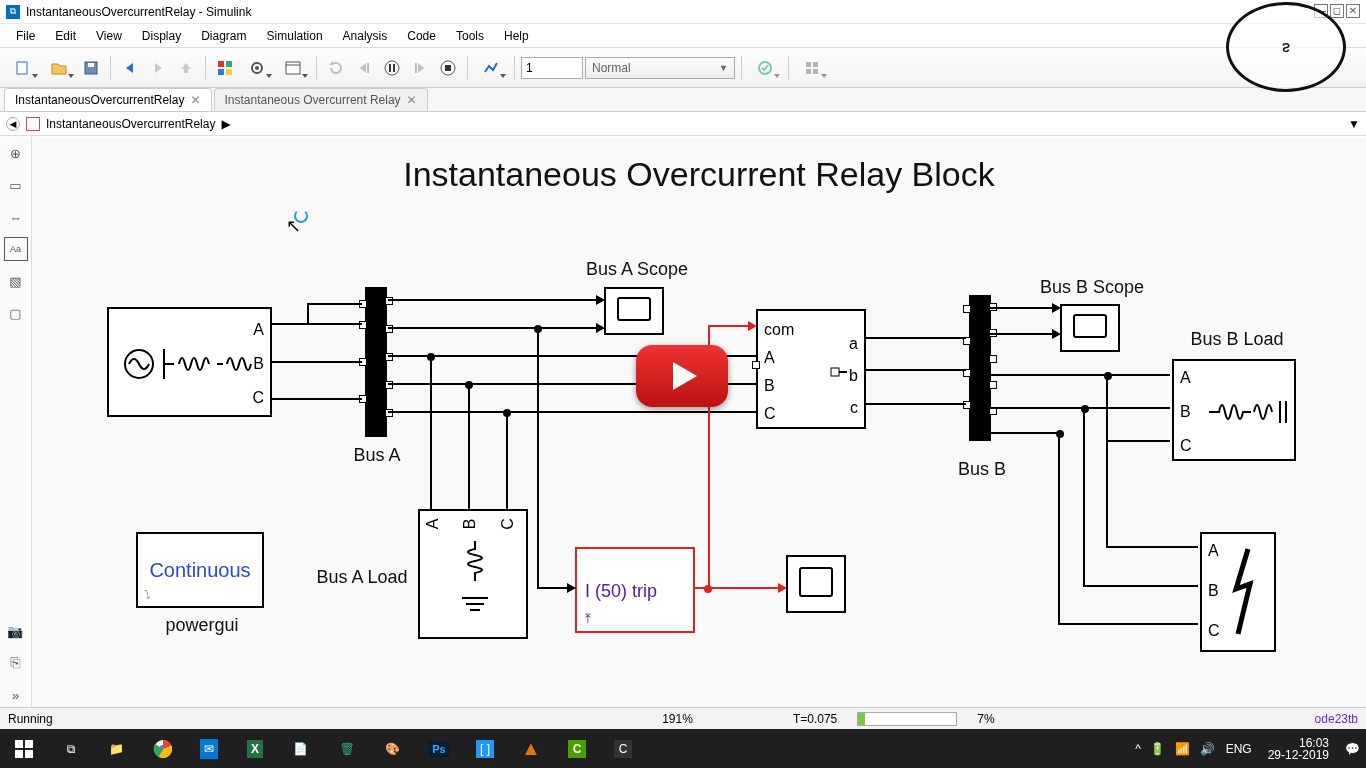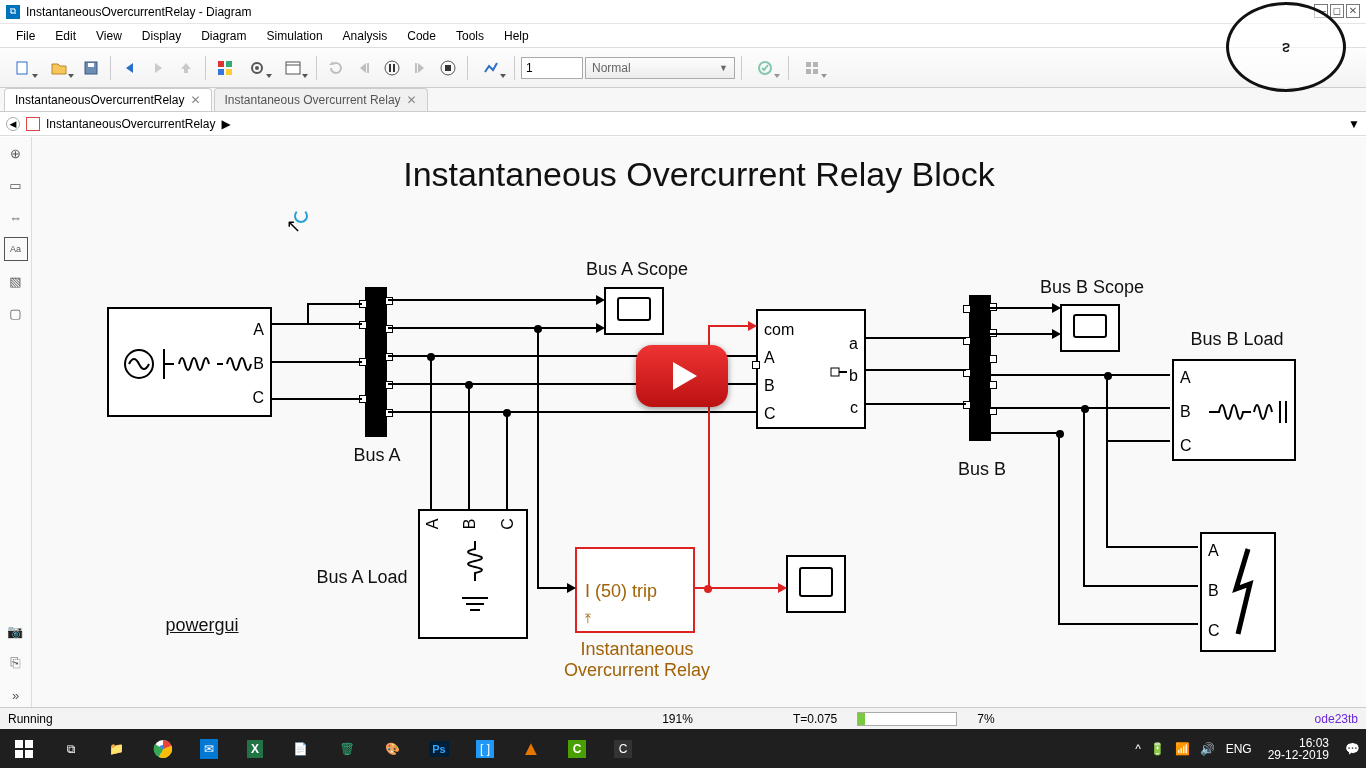--- a/index.html
+++ b/index.html
@@ -56,21 +56,21 @@
 .task-icons .ti { width: 46px; display:flex;align-items:center;justify-content:center; color:#fff; }
 .tray { margin-left:auto; display:flex; align-items:center; padding-right:6px; height:39px; color:#fff; gap:10px; }
 .tray .clock { text-align:right; font-size:11px; line-height:12px; padding:0 6px; }
 
 
 .blk { position:absolute; background:#fff; border:2px solid #000; }
 .blk-label { position:absolute; font-size:18px; color:#111; text-align:center; }
 .port-lbl { position:absolute; font-size:16px; }
 .bus { position:absolute; background:#000; width:22px; }
 .red-blk { border-color:#d22; color:#d22; }
-.red-text { color:#a16207; }
+.red-text { color:#4c1d95; }
 .powergui-text { color:#2a4ad4; font-size:20px; text-align:center; width:100%; }
 
 
 .h-wire { position:absolute; height:2px; background:#000; }
 .v-wire { position:absolute; width:2px; background:#000; }
 .h-wire.red { background:#d22; }
 .arrow-r { position:absolute; width:0;height:0; border-top:5px solid transparent; border-bottom:5px solid transparent; border-left:9px solid #000; }
 .arrow-r.red { border-left-color:#d22; }
 .node { position:absolute; width:8px;height:8px; background:#000; border-radius:50%; margin:-4px 0 0 -4px; }
 .tiny-port { position:absolute; width:8px;height:8px; background:#fff; border:1px solid #000; }
@@ -89,21 +89,21 @@
 .win-btns { position:absolute; right:6px; top:4px; display:flex; gap:2px; }
 .win-btns .wb { width:14px;height:14px; border:1px solid #777; font-size:10px; line-height:12px; text-align:center; color:#555;}
 
 svg.icon { width:16px;height:16px; }
 </style>
 </head>
 <body>
 
 <div class="title-bar">
   <span class="app-icon">⧉</span>
-  <span class="title-bar-text">InstantaneousOvercurrentRelay - Diagram</span>
+  <span class="title-bar-text">InstantaneousOvercurrentRelay - Simulink</span>
   <div class="win-btns">
     <div class="wb">—</div>
     <div class="wb">◻</div>
     <div class="wb">✕</div>
   </div>
 </div>
 
 <div class="menu-bar">
   <span>File</span>
   <span>Edit</span>
@@ -418,38 +418,40 @@
   </div>
   <div class="blk-label" style="left:275px; top:430px; width:110px;">Bus A Load</div>
   <div class="v-wire" style="left:398px; top:218px; height:154px;"></div>
   <div class="v-wire" style="left:436px; top:246px; height:126px;"></div>
   <div class="v-wire" style="left:474px; top:274px; height:98px;"></div>
 
   <div class="blk red-blk" style="left:543px; top:410px; width:120px; height:86px;">
     <span class="port-lbl red-text" style="left:8px; top:32px; font-size:18px;">I   (50)  trip</span>
     <span class="red-text" style="position:absolute;left:8px;bottom:4px;font-size:13px;">⤒</span>
   </div>
-  <div class="blk-label red-text" style="left:515px; top:502px; width:180px; white-space:pre-line; font-size:18px;">Instantaneous
-Overcurrent Relay</div>
 
   <div class="blk" style="left:754px; top:418px; width:60px; height:58px;">
     <div style="margin:10px auto; width:34px;height:30px;border:2px solid #000;border-radius:3px;"></div>
   </div>
 
   <div class="v-wire" style="left:505px; top:190px; height:260px;"></div>
   <div class="h-wire" style="left:505px; top:450px; width:32px;"></div>
   <div class="arrow-r" style="left:535px; top:446px;"></div>
   <div class="h-wire red" style="left:663px; top:450px; width:86px;"></div>
   <div class="node" style="left:676px; top:452px; background:#d22;"></div>
   <div class="arrow-r red" style="left:746px; top:446px;"></div>
   <div class="v-wire" style="left:676px; top:188px; height:264px; background:#d22;"></div>
   <div class="h-wire red" style="left:676px; top:188px; width:42px;"></div>
   <div class="arrow-r red" style="left:716px; top:184px;"></div>
 
-  <div class="blk-label" style="left:120px; top:478px; width:100px;text-decoration:underline;">powergui</div>
+  <div class="blk" style="left:104px; top:395px; width:128px; height:76px; display:flex; align-items:center;">
+    <span class="powergui-text">Continuous</span>
+    <span style="position:absolute;left:6px;bottom:4px;color:#888;font-size:12px;">⭝</span>
+  </div>
+  <div class="blk-label" style="left:120px; top:478px; width:100px;">powergui</div>
 
   <div class="play-ov" style="left:604px; top:208px;">
       <div class="tri"></div>
     </div>
 </div>
 
 <div class="status-bar">
   <span>Running</span>
   <span class="spacer"></span>
   <span>191%</span>

